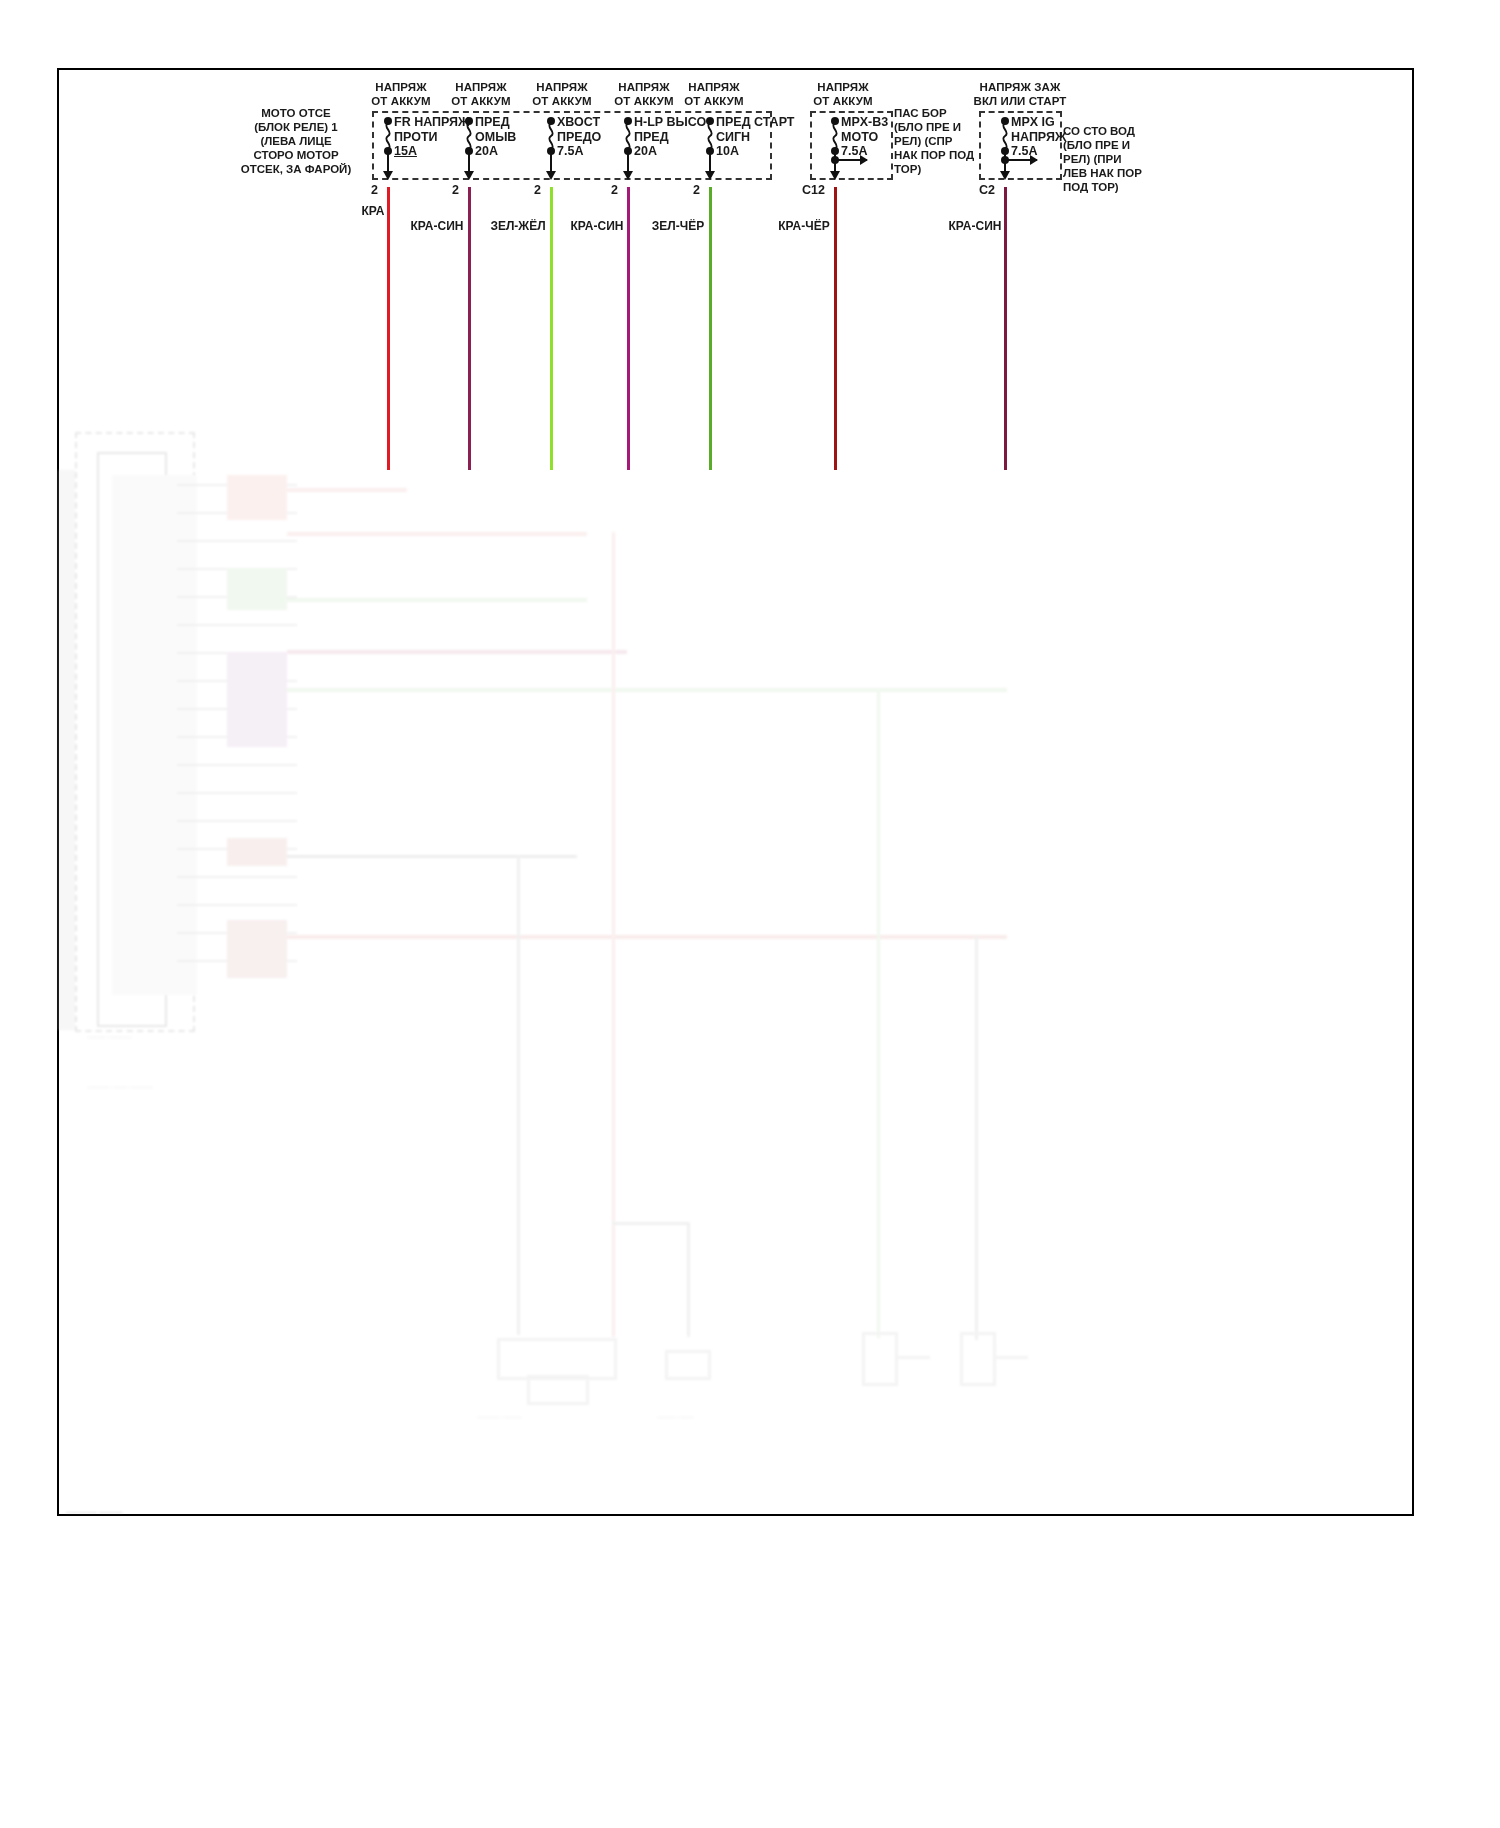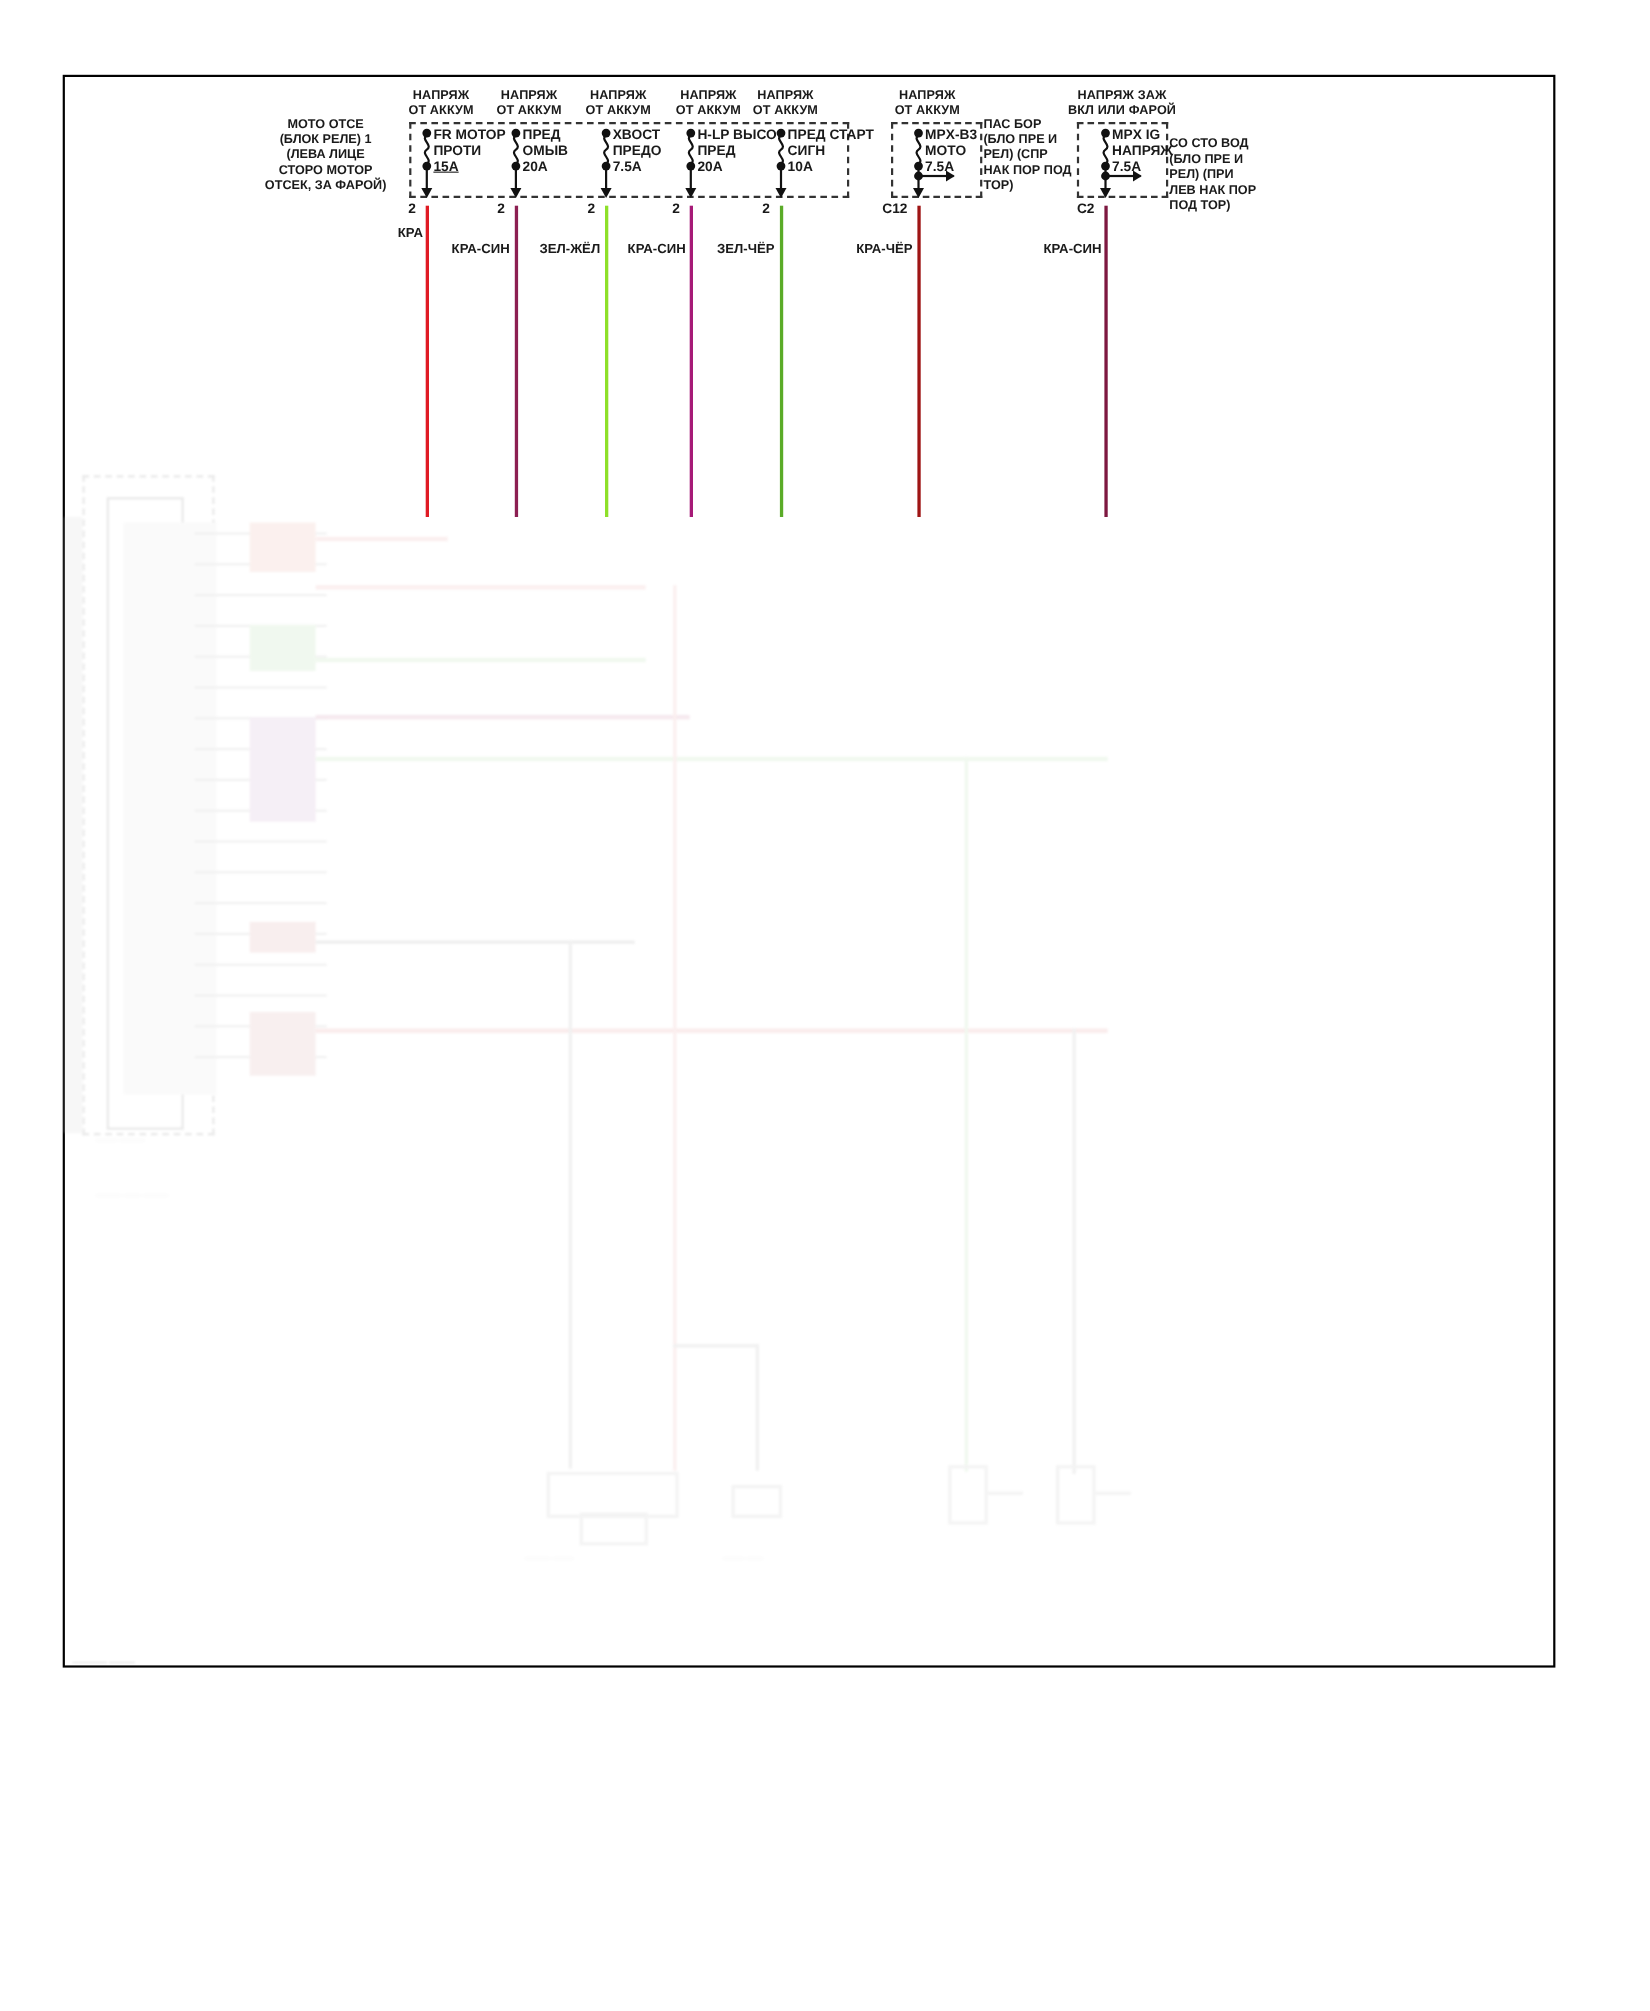--- a/index.html
+++ b/index.html
@@ -63,21 +63,21 @@
 ОТ АККУМ</div>
   <div class="src-label" style="left:517px;top:80px;width:90px;">НАПРЯЖ
 ОТ АККУМ</div>
   <div class="src-label" style="left:599px;top:80px;width:90px;">НАПРЯЖ
 ОТ АККУМ</div>
   <div class="src-label" style="left:669px;top:80px;width:90px;">НАПРЯЖ
 ОТ АККУМ</div>
   <div class="src-label" style="left:798px;top:80px;width:90px;">НАПРЯЖ
 ОТ АККУМ</div>
   <div class="src-label" style="left:955px;top:80px;width:130px;">НАПРЯЖ ЗАЖ
-ВКЛ ИЛИ ФАРОЙ</div>
+ВКЛ ИЛИ СТАРТ</div>
 
   <div class="blk-label right" style="left:230px;top:106px;width:132px;">MOTO OTCE
 (БЛОК РЕЛЕ) 1
 (ЛЕВА ЛИЦЕ
 СТОРО МОТОР
 ОТСЕК, ЗА ФАРОЙ)</div>
   <div class="blk-label left" style="left:894px;top:106px;width:92px;">ПАС БОР
 (БЛО ПРЕ И
 РЕЛ) (СПР
 НАК ПОР ПОД
@@ -95,21 +95,21 @@
   <div class="fuse" style="left:380px;top:114px;width:16px;height:66px;">
     <div class="dot" style="top:3px;"></div>
     <div class="coil" style="top:9px;">
       <svg width="14" height="26" viewBox="0 0 14 26">
           <path d="M7 0 C1 4 13 9 7 13 C1 17 13 22 7 26" stroke="#111" stroke-width="2" fill="none"></path>
         </svg>
     </div>
     <div class="dot" style="top:33px;"></div>
     <div class="stem" style="top:37px;height:21px;"></div>
     <div class="arrowhead" style="top:57px;"></div>
-    <div class="fname" style="top:1px;">FR МОТОР
+    <div class="fname" style="top:1px;">FR НАПРЯЖ
 ПРОТИ</div>
     <div class="fname" style="top:30px;text-decoration:underline;">15A</div>
   </div>
   <div class="pin" style="left:338px;top:183px;width:40px;">2</div>
   <div class="wire" style="left:387px;top:187px;height:283px;background:#e01b24;"></div>
   <div class="wlabel" style="left:373px;top:204px;">КРА</div>
 
   <div class="fuse" style="left:461px;top:114px;width:16px;height:66px;">
     <div class="dot" style="top:3px;"></div>
     <div class="coil" style="top:9px;">

